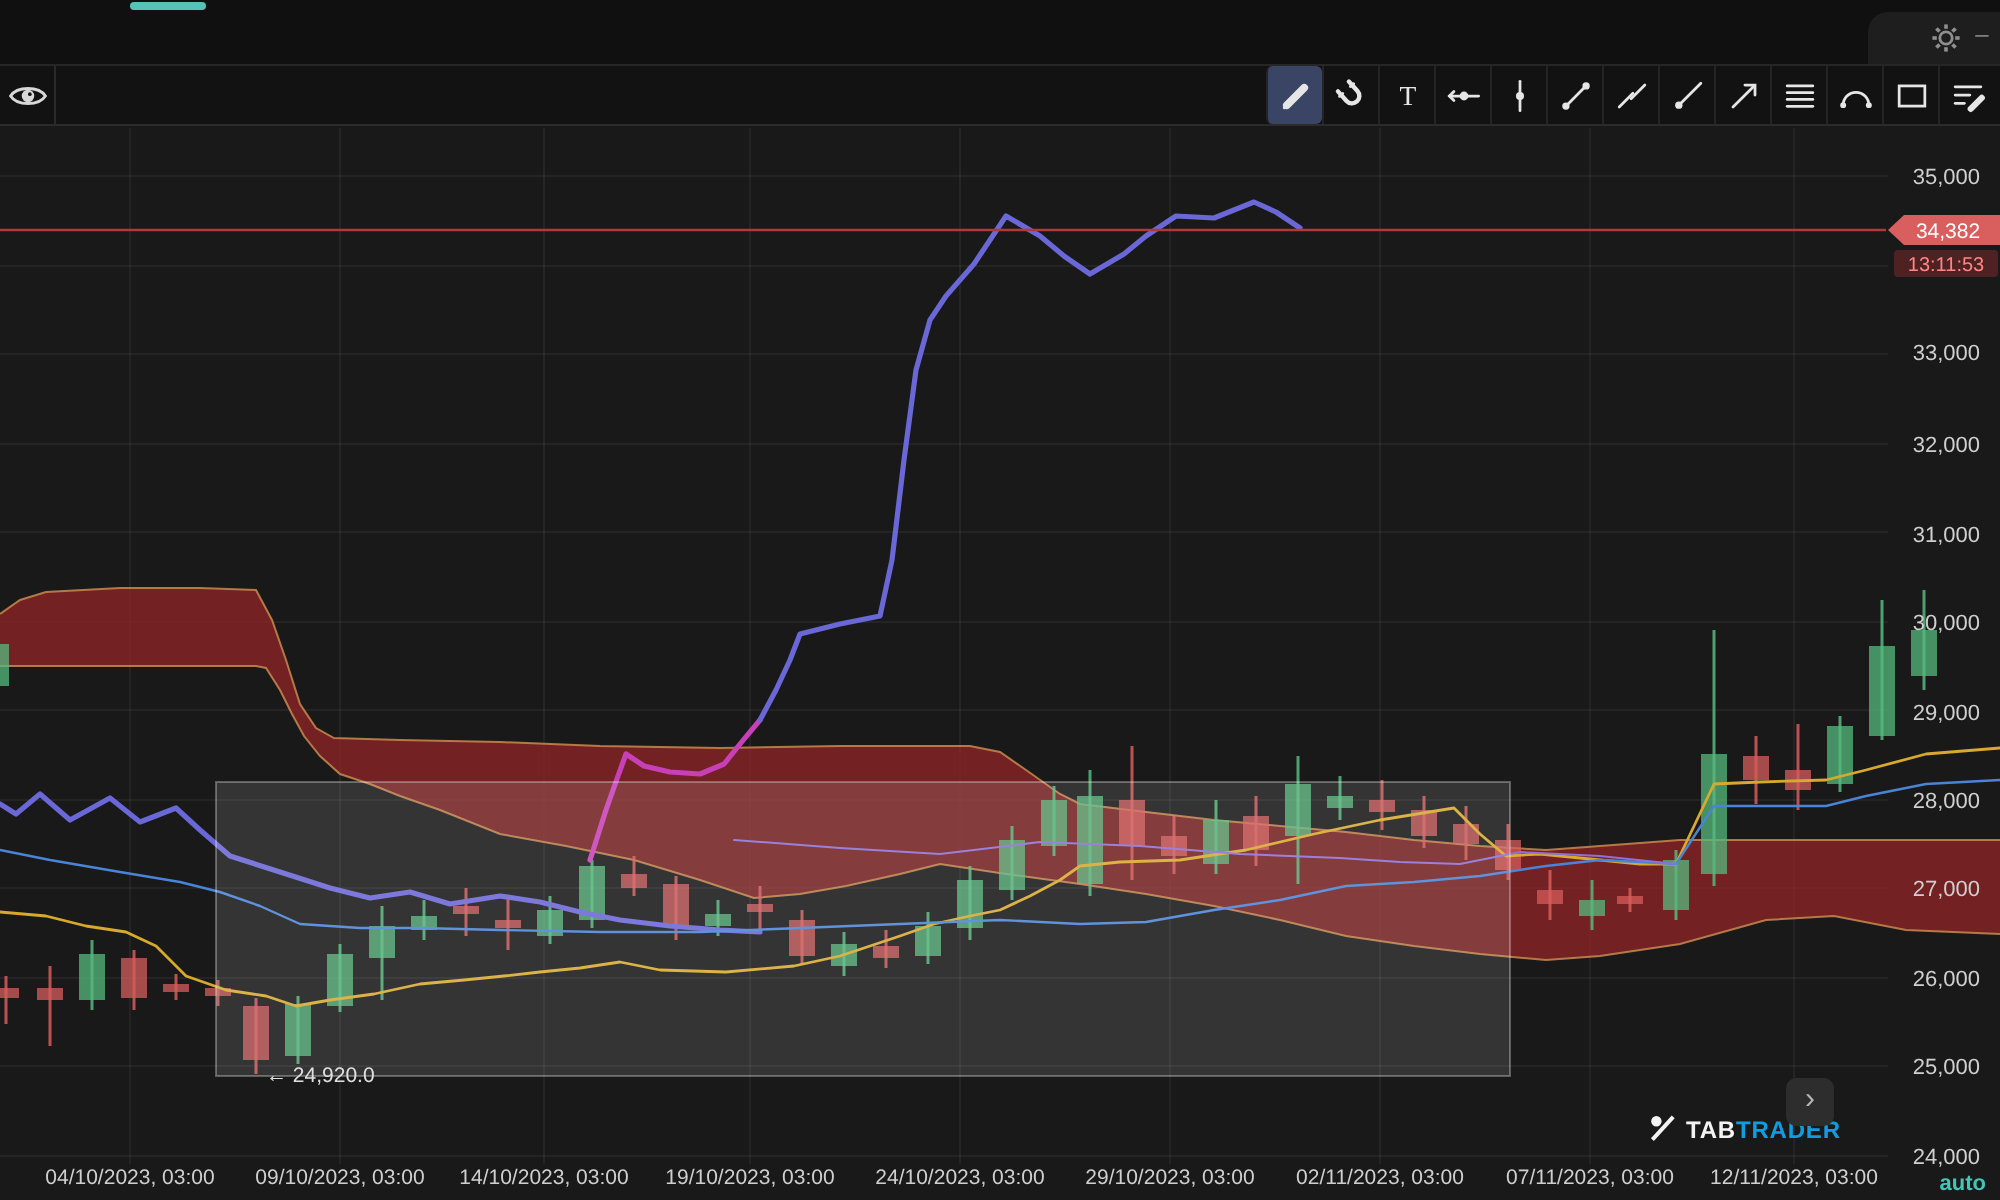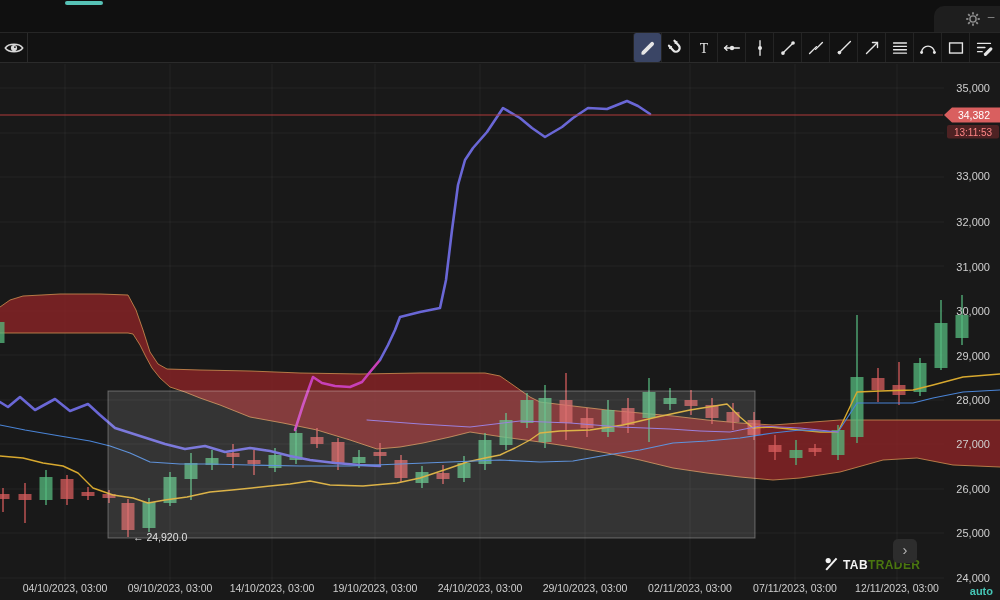--- a/index.html
+++ b/index.html
@@ -19,21 +19,21 @@
   #eye-cell{position:absolute;left:0;top:0;border-right:1px solid #2a2a2a;}
   #toolgroup{position:absolute;right:3px;top:0;display:flex;}
   #toolgroup .tcell{border-left:1px solid #242424;}
   #toolgroup .tcell.sel{background:#3a4565;border-radius:3px;}
   .tcell svg{display:block;}
   
   #next-btn{position:absolute;left:893px;top:539px;width:24px;height:24px;background:#2d2d2d;border-radius:5px;
     color:#b5b5b5;font-size:15px;line-height:22px;text-align:center;cursor:pointer;z-index:3;}
   #watermark{position:absolute;left:824px;top:556px;display:flex;align-items:flex-end;z-index:2;opacity:.95;}
   #watermark .brand1{color:#ffffff;font-weight:bold;font-size:12px;letter-spacing:.4px;margin-left:3px;}
-  #watermark .brand2{color:#4d7c0f;font-weight:bold;font-size:12px;letter-spacing:.4px;}
+  #watermark .brand2{color:#0ea5e9;font-weight:bold;font-size:12px;letter-spacing:.4px;}
 </style>
 </head>
 <body>
 
 <div id="app">
 
   <svg id="chart-svg" width="1000" height="600" viewBox="0 0 1000 600">
       <rect x="0" y="63" width="1000" height="537" fill="#191919"></rect>
       <line x1="65" y1="64" x2="65" y2="582" stroke="rgba(255,255,255,0.05)" stroke-width="1"></line>
       <line x1="170" y1="64" x2="170" y2="582" stroke="rgba(255,255,255,0.05)" stroke-width="1"></line>

